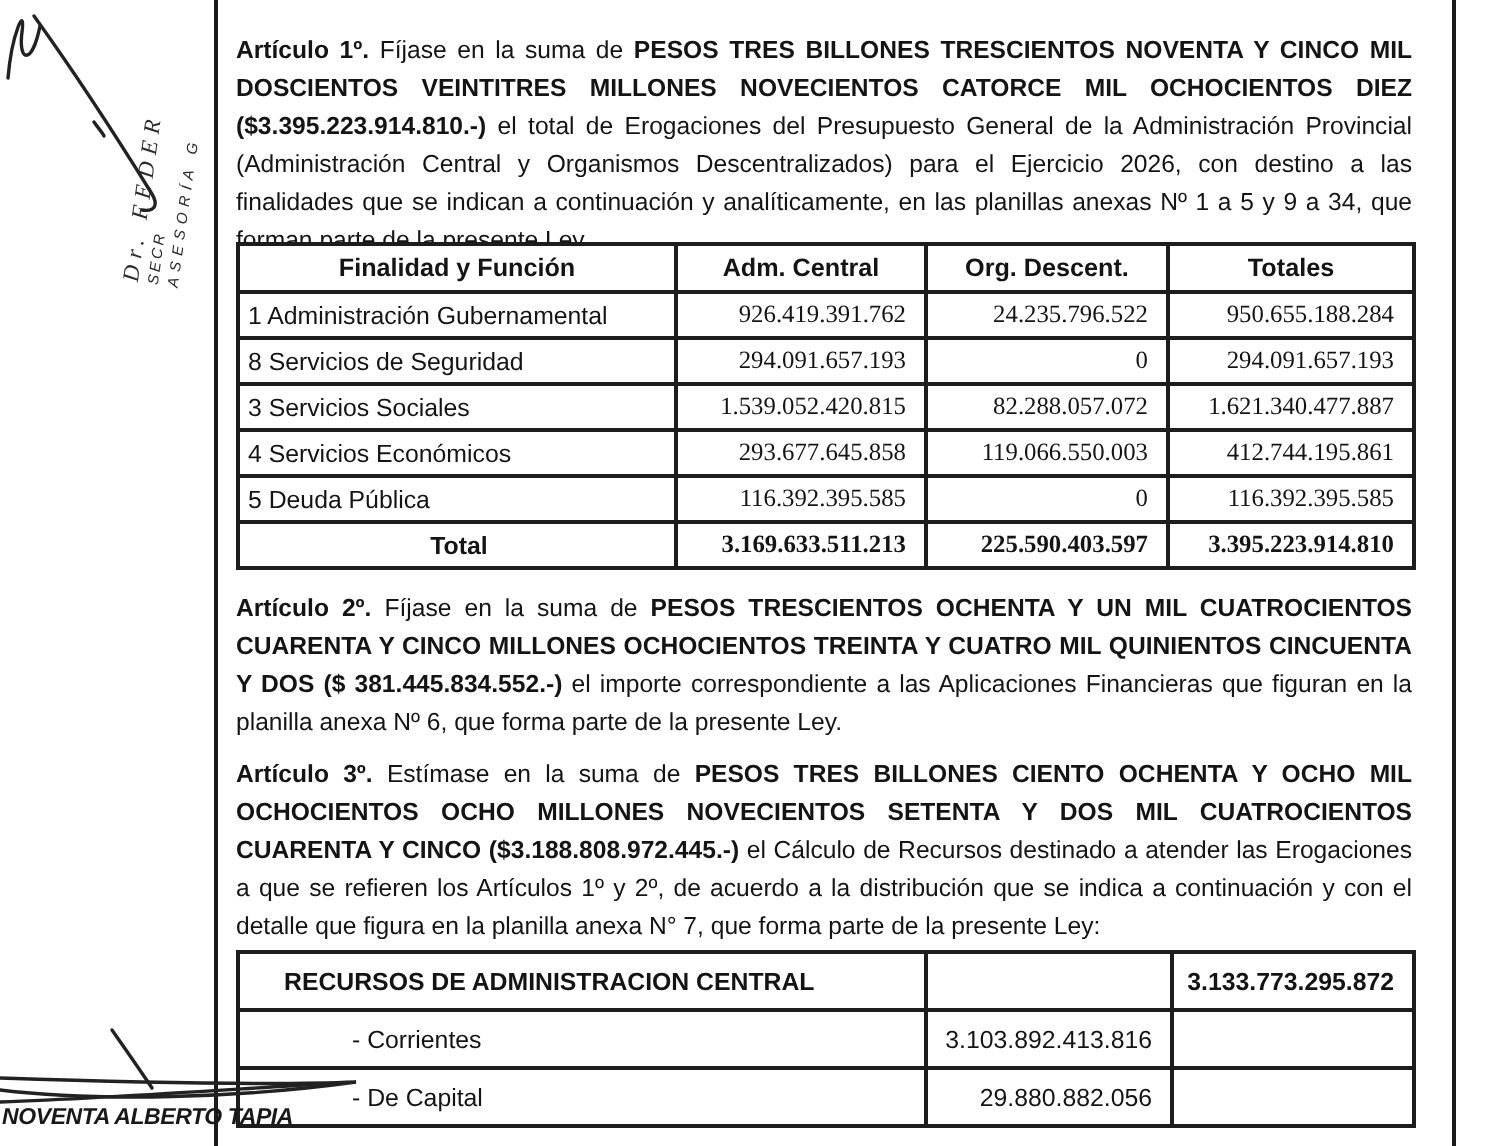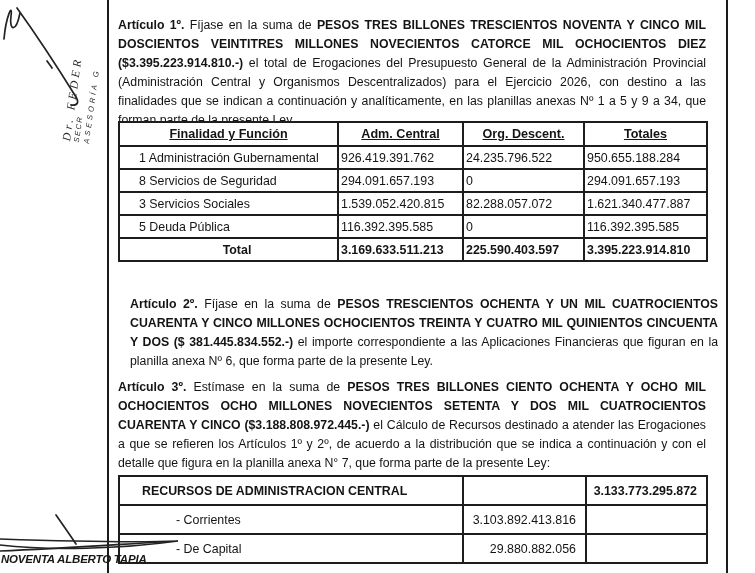--- a/index.html
+++ b/index.html
@@ -11,29 +11,29 @@
   .vline{position:absolute;top:0;height:573px;width:2px;background:#1b1b1b;}
   .vline.left{left:107px;}
   .vline.right{left:726px;}
   .para{
     position:absolute;left:118px;width:588px;
     font-size:12.3px;line-height:19px;text-align:justify;color:#141414;
   }
   .para .seg{font-weight:normal;}
   .para .seg.bold{font-weight:bold;}
   #p1{top:4px;}
-  #p2{top:283px;margin-left:12px;}
+  #p2{top:283px;}
   #p3{top:366px;}
   table{border-collapse:collapse;table-layout:fixed;position:absolute;left:118px;background:#fff;}
   td,th{border:2px solid #1d1d1d;font-size:12.4px;color:#141414;overflow:hidden;white-space:nowrap;}
   .t1{top:121px;width:588px;}
-  .t1 th{height:20px;font-size:12.6px;text-align:center;font-weight:bold;padding:1px 2px;text-decoration:underline;}
+  .t1 th{height:20px;font-size:12.6px;text-align:center;font-weight:bold;padding:1px 2px;}
   .t1 td{height:19px;padding:1px 2px;}
-  .t1 td.cat{text-align:left;padding-left:19px;}
-  .t1 td.num{text-align:left;padding-right:9px;}
+  .t1 td.cat{text-align:left;padding-left:4px;}
+  .t1 td.num{text-align:right;padding-right:9px;font-family:Liberation Serif, serif;}
   .t1 tr.total-row td{font-weight:bold;}
   .t1 tr.total-row td.cat{text-align:center;}
   .t2{top:475px;width:588px;}
   .t2 td{height:25px;padding:1px 2px;}
   .t2 td.lab{text-align:left;padding-left:56px;}
   .t2 tr.head-row td.lab{font-weight:bold;padding-left:22px;}
   .t2 td.num{text-align:right;padding-right:9px;}
   .t2 tr.head-row td.num{font-weight:bold;border-radius:13px;}
   .stamp{
     position:absolute;left:60px;top:140px;transform:rotate(-82deg);
@@ -93,20 +93,26 @@
           <td class="num">0</td>
           <td class="num">294.091.657.193</td>
         </tr>
         <tr>
           <td class="cat">3 Servicios Sociales</td>
           <td class="num">1.539.052.420.815</td>
           <td class="num">82.288.057.072</td>
           <td class="num">1.621.340.477.887</td>
         </tr>
         <tr>
+          <td class="cat">4 Servicios Económicos</td>
+          <td class="num">293.677.645.858</td>
+          <td class="num">119.066.550.003</td>
+          <td class="num">412.744.195.861</td>
+        </tr>
+        <tr>
           <td class="cat">5 Deuda Pública</td>
           <td class="num">116.392.395.585</td>
           <td class="num">0</td>
           <td class="num">116.392.395.585</td>
         </tr>
       </tbody>
     <tfoot>
         <tr class="total-row">
           <td class="cat">Total</td>
           <td class="num">3.169.633.511.213</td>

